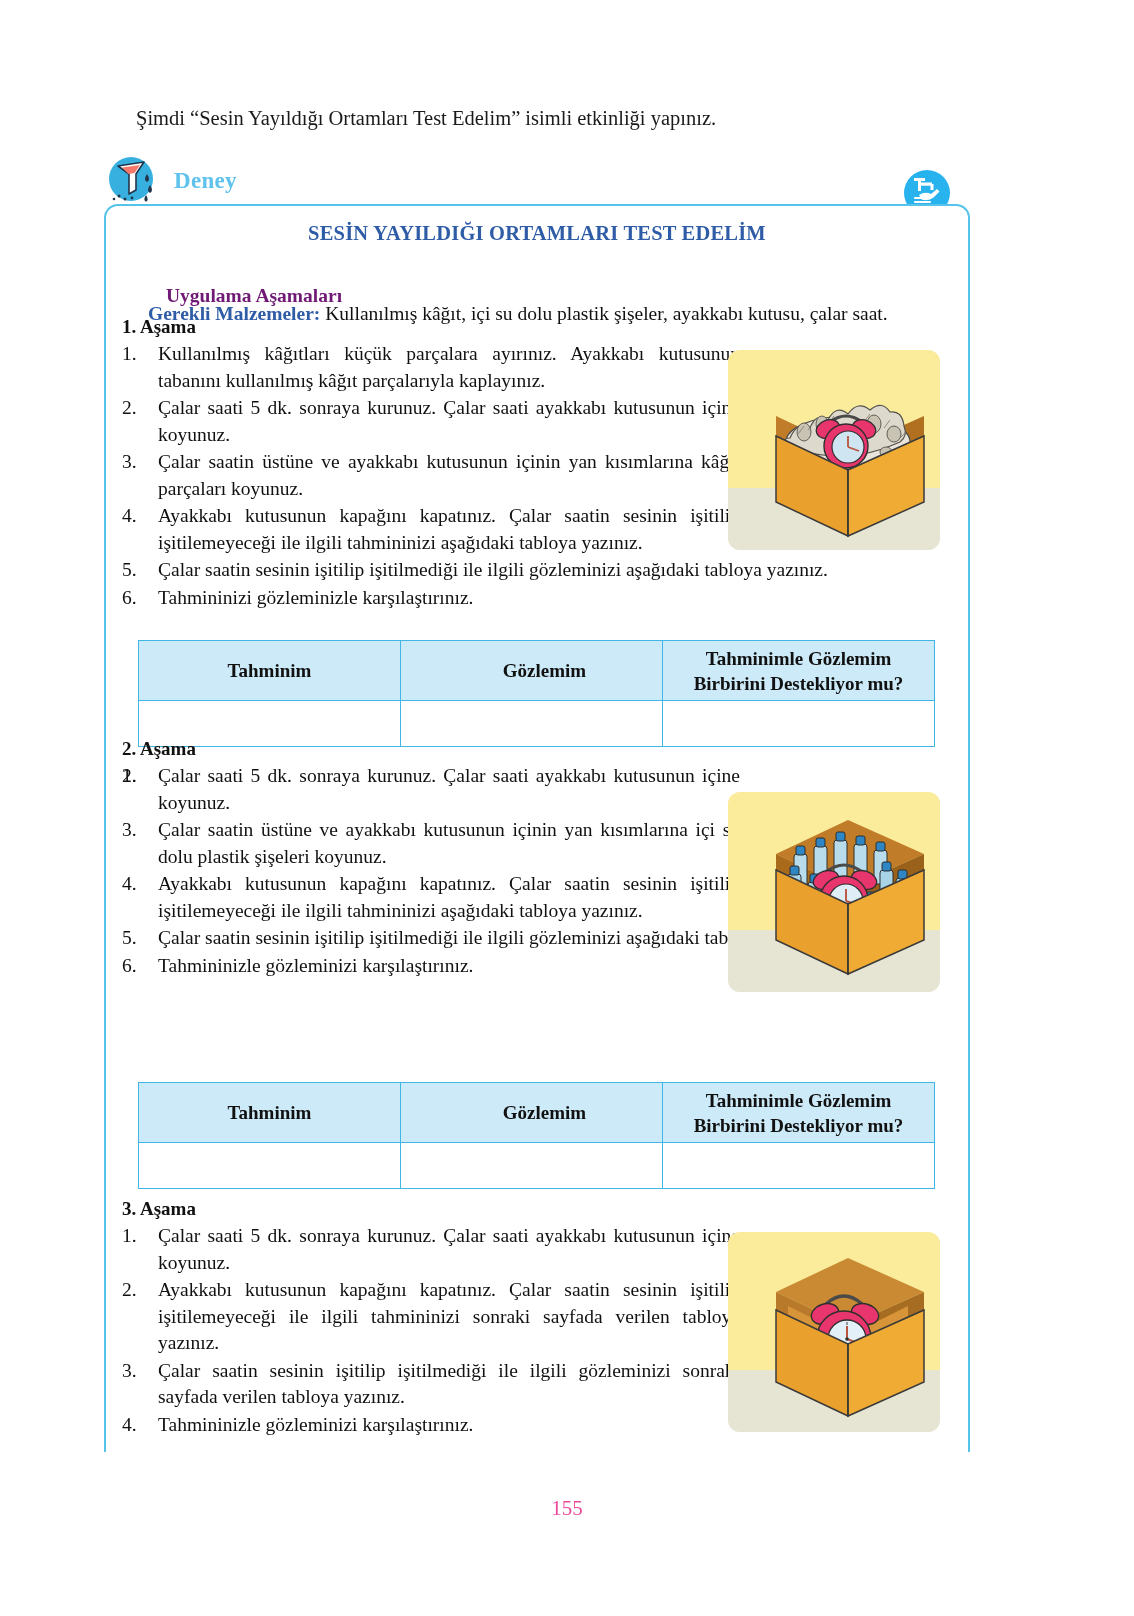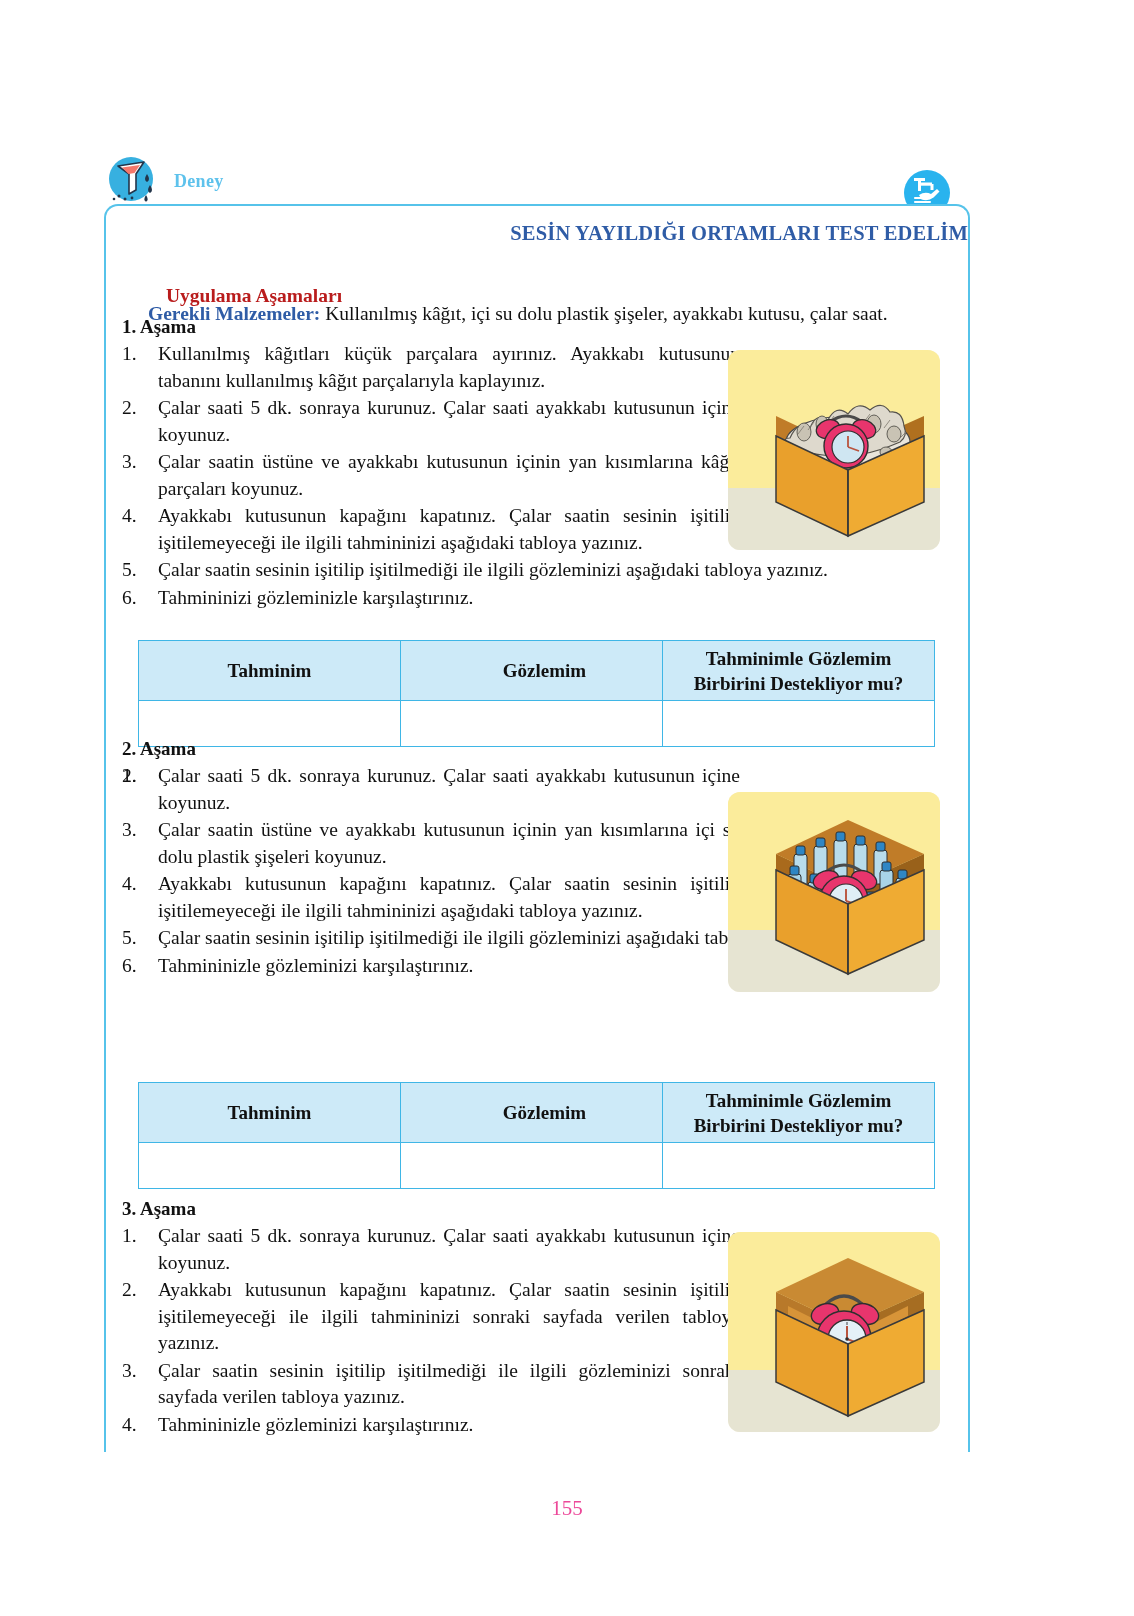--- a/index.html
+++ b/index.html
@@ -42,21 +42,21 @@
     align-items: center;
     gap: 14px;
   }
   .deney-icon {
     width: 54px;
     height: 54px;
     position: relative;
     flex: none;
   }
   .deney-label {
-    font-size: 18px;
+    font-size: 23px;
     font-weight: bold;
     color: #5ec2ec;
     letter-spacing: .3px;
     font-family: "Liberation Serif", serif;
   }
 
   .wash-icon {
     position: absolute;
     left: 901px;
     top: 167px;
@@ -76,21 +76,21 @@
     border-radius: 14px 14px 0 0;
     box-sizing: border-box;
     background: #ffffff;
   }
 
   .exp-title {
     position: absolute;
     left: 0;
     top: 16px;
     width: 100%;
-    text-align: right;
+    text-align: center;
     font-size: 20.5px;
     font-weight: bold;
     color: #2f5ca6;
     letter-spacing: .2px;
   }
 
   .materials {
     position: absolute;
     left: 42px;
     top: 50px;
@@ -101,21 +101,21 @@
   }
   .materials b {
     color: #2f5ca6;
   }
   .sub-head {
     position: absolute;
     left: 60px;
     top: 79px;
     font-size: 19.5px;
     font-weight: bold;
-    color: #b91c1c;
+    color: #701a75;
   }
 
   
   .stage-head {
     font-size: 19px;
     font-weight: bold;
     color: #111;
     margin: 0 0 3px 0;
   }
 
@@ -204,20 +204,21 @@
     text-align: center;
     font-size: 21px;
     color: #ec4899;
   }
 </style>
 </head>
 <body>
 
 <div class="page">
 
+  <div class="intro">Şimdi “Sesin Yayıldığı Ortamları Test Edelim” isimli etkinliği yapınız.</div>
 
   <div class="deney-row">
     <div class="deney-icon">
       <svg viewBox="0 0 54 54" width="54" height="54" aria-hidden="true">
         <circle cx="25" cy="25" r="22" fill="#37b0e0"></circle>
         <path d="M12 12 L38 8 L30 20 L30 36 L23 40 L23 20 Z" fill="#ffffff" stroke="#23354a" stroke-width="1.6" stroke-linejoin="round"></path>
         <path d="M16 13.5 L34 11 L28.5 19 L22.5 20 Z" fill="#f4786b"></path>
         <path d="M41 20 q4 6 0 8 q-4 -2 0 -8 Z" fill="#23354a"></path>
         <path d="M44 31 q4 6 0 8 q-4 -2 0 -8 Z" fill="#23354a"></path>
         <path d="M40 41 q3.4 5 0 6.8 q-3.4 -1.8 0 -6.8 Z" fill="#23354a"></path>

